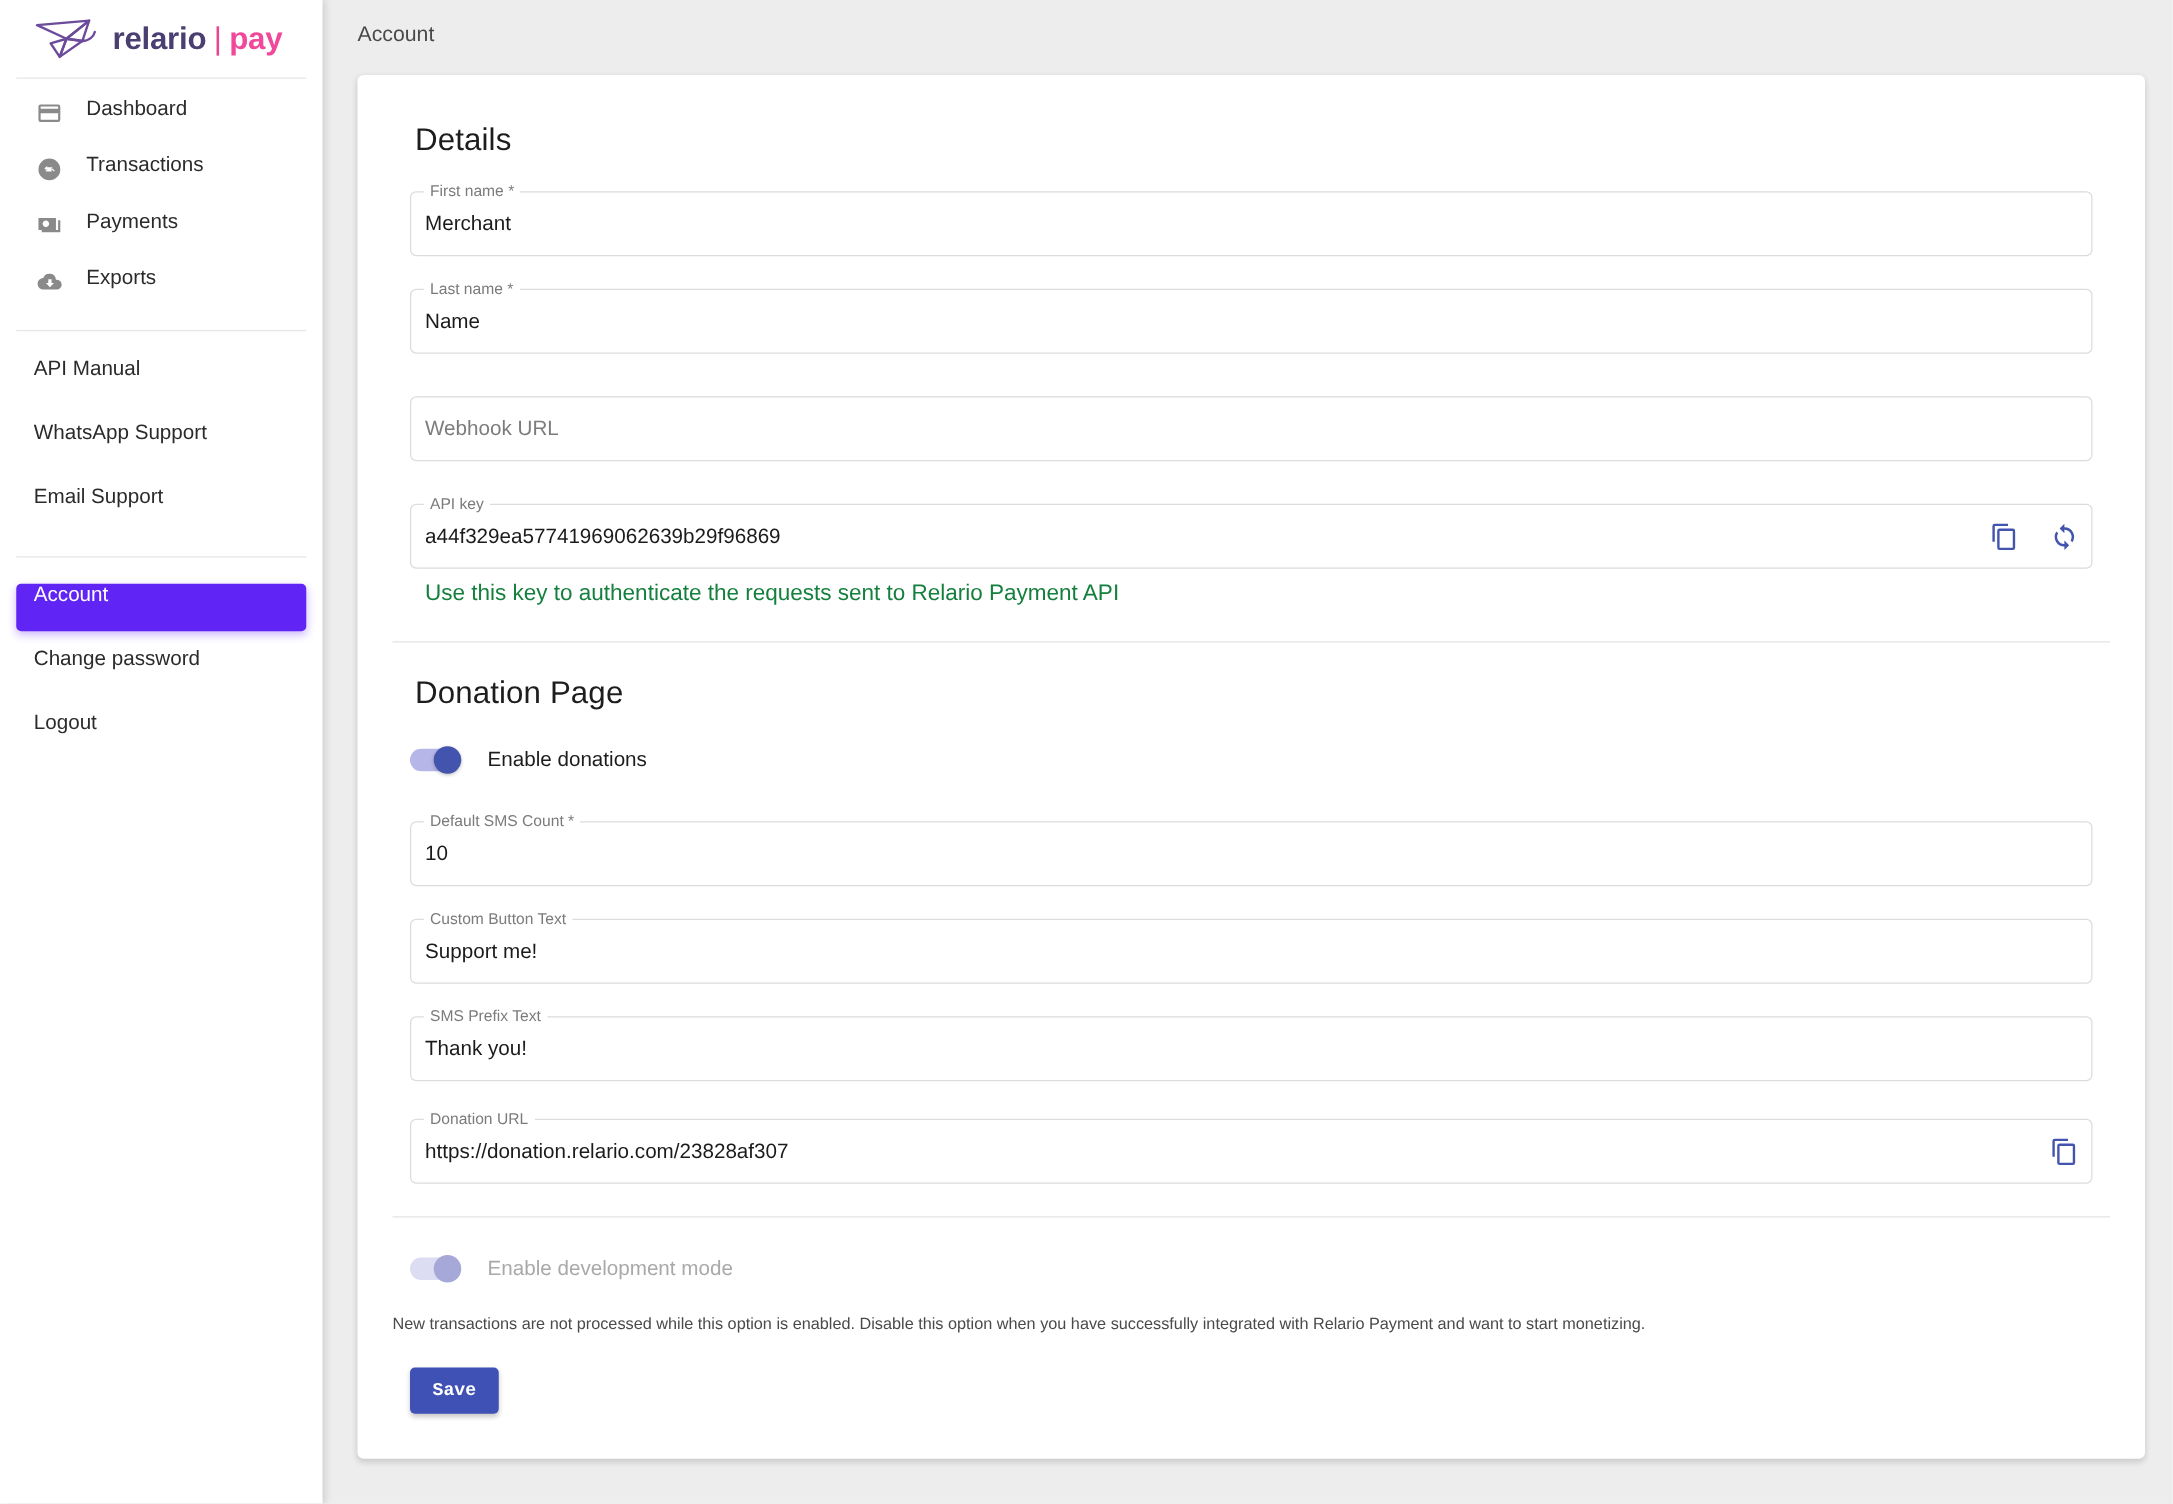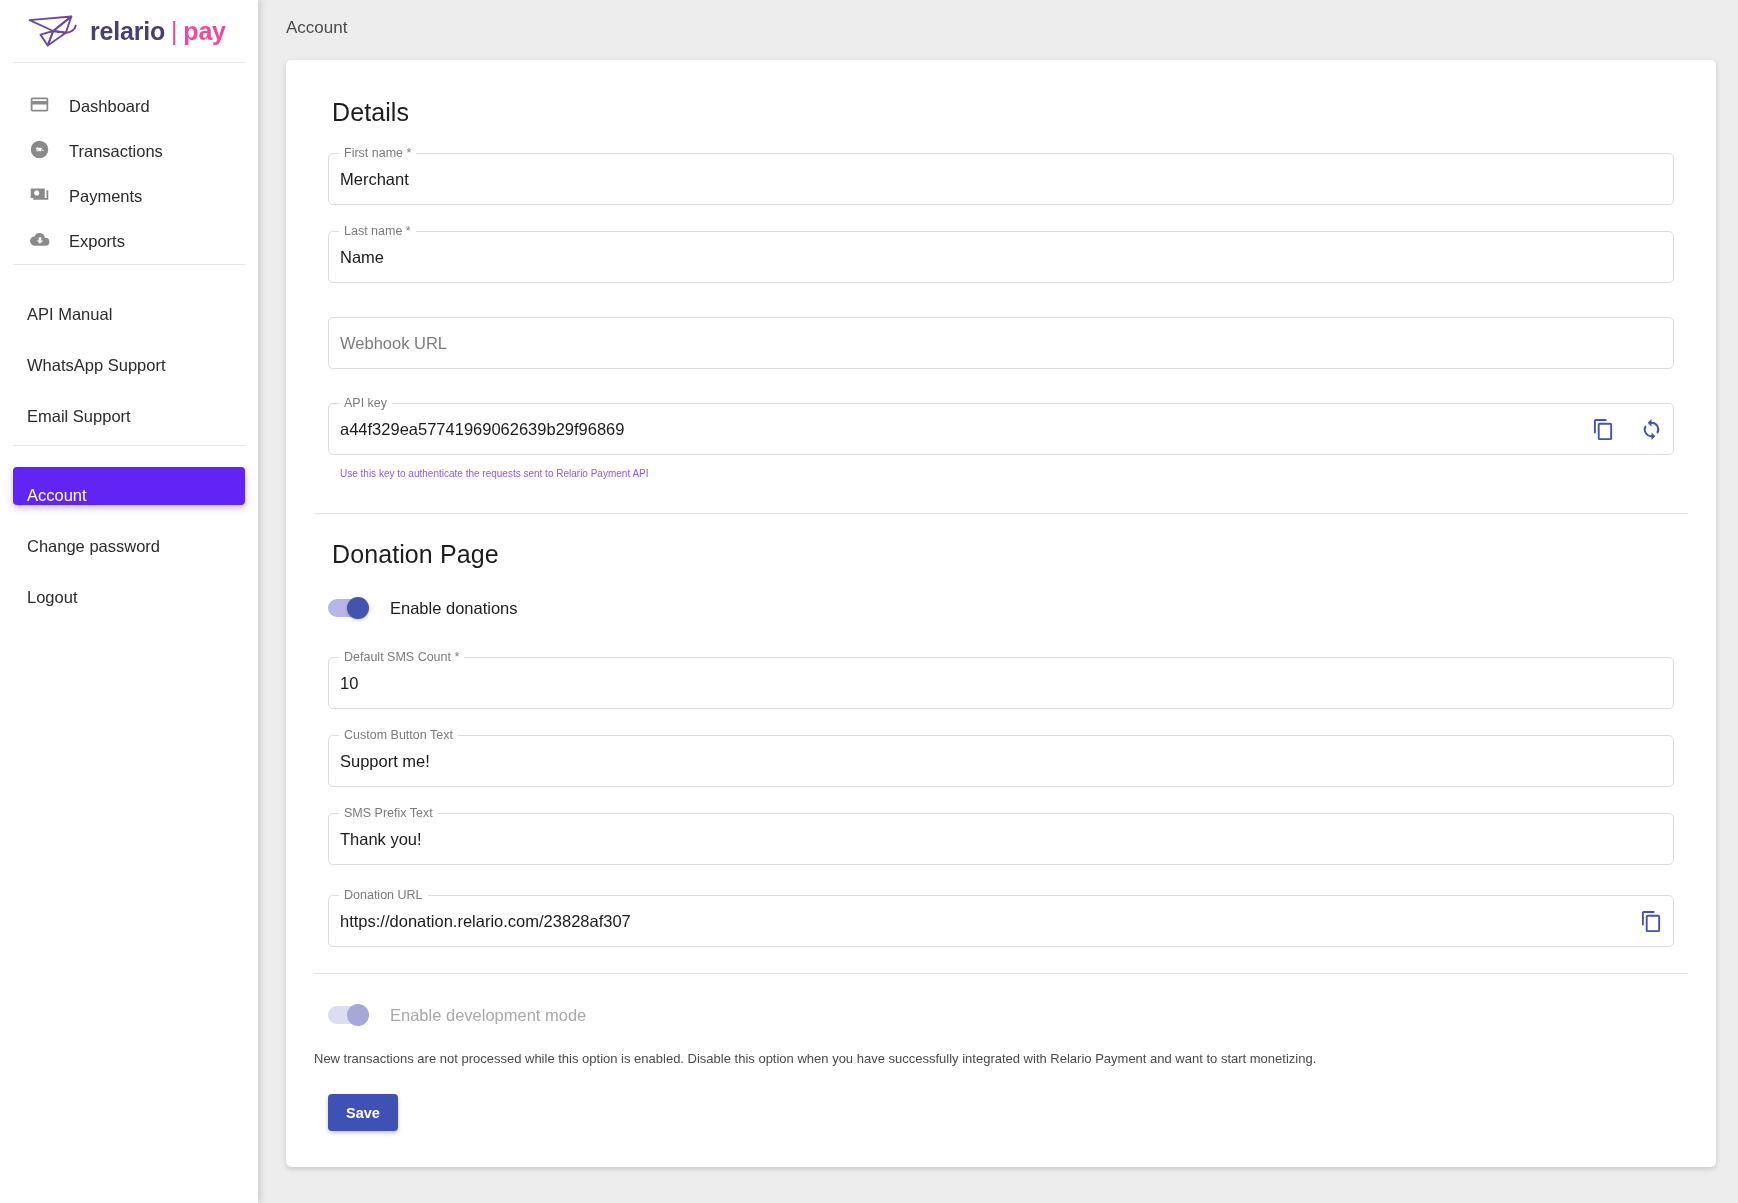--- a/index.html
+++ b/index.html
@@ -42,21 +42,21 @@
   .logo-pay { color: #f0489a; }
 
   .sb-divider {
     height: 1px;
     background: #e6e6e6;
     margin: 0 13px;
   }
   .nav-group { padding: 8px 0 6px 0; }
   .nav-item {
     display: flex;
-    align-items: flex-end;
+    align-items: flex-start;
     height: 38px;
     margin: 7px 13px;
     padding-left: 14px;
     border-radius: 4px;
     cursor: pointer;
     color: #2b2b2b;
     font-size: 16.5px;
   }
   .nav-item .ico {
     width: 24px; height: 24px;
@@ -168,22 +168,22 @@
     width: 26px; height: 26px;
     display: inline-flex;
     align-items: center;
     justify-content: center;
     cursor: pointer;
     background: none; border: none; padding: 0;
   }
   .icon-btn svg { width: 23px; height: 23px; fill: #4254ad; }
   .hint {
     margin: -16px 14px 30px 26px;
-    font-size: 10px;
-    color: #8b5cf6;
+    font-size: 18px;
+    color: #15803d;
     line-height: 18px;
   }
 
   
   .toggle-row {
     display: flex;
     align-items: center;
     margin: 0 14px 34px 14px;
     height: 30px;
   }
@@ -222,21 +222,21 @@
     color: #4a4a4a;
     margin: 0 14px 26px 0;
     line-height: 18px;
   }
   .save-btn {
     margin-left: 14px;
     background: #3f51b5;
     color: #fff;
     border: none;
     border-radius: 4px;
-    font-family: Liberation Sans, sans-serif;
+    font-family: Liberation Mono, monospace;
     font-size: 14.5px;
     font-weight: 700;
     padding: 0 18px;
     height: 37px;
     cursor: pointer;
     box-shadow: 0 2px 4px rgba(0,0,0,0.22);
   }
 </style>
 </head>
 <body>

